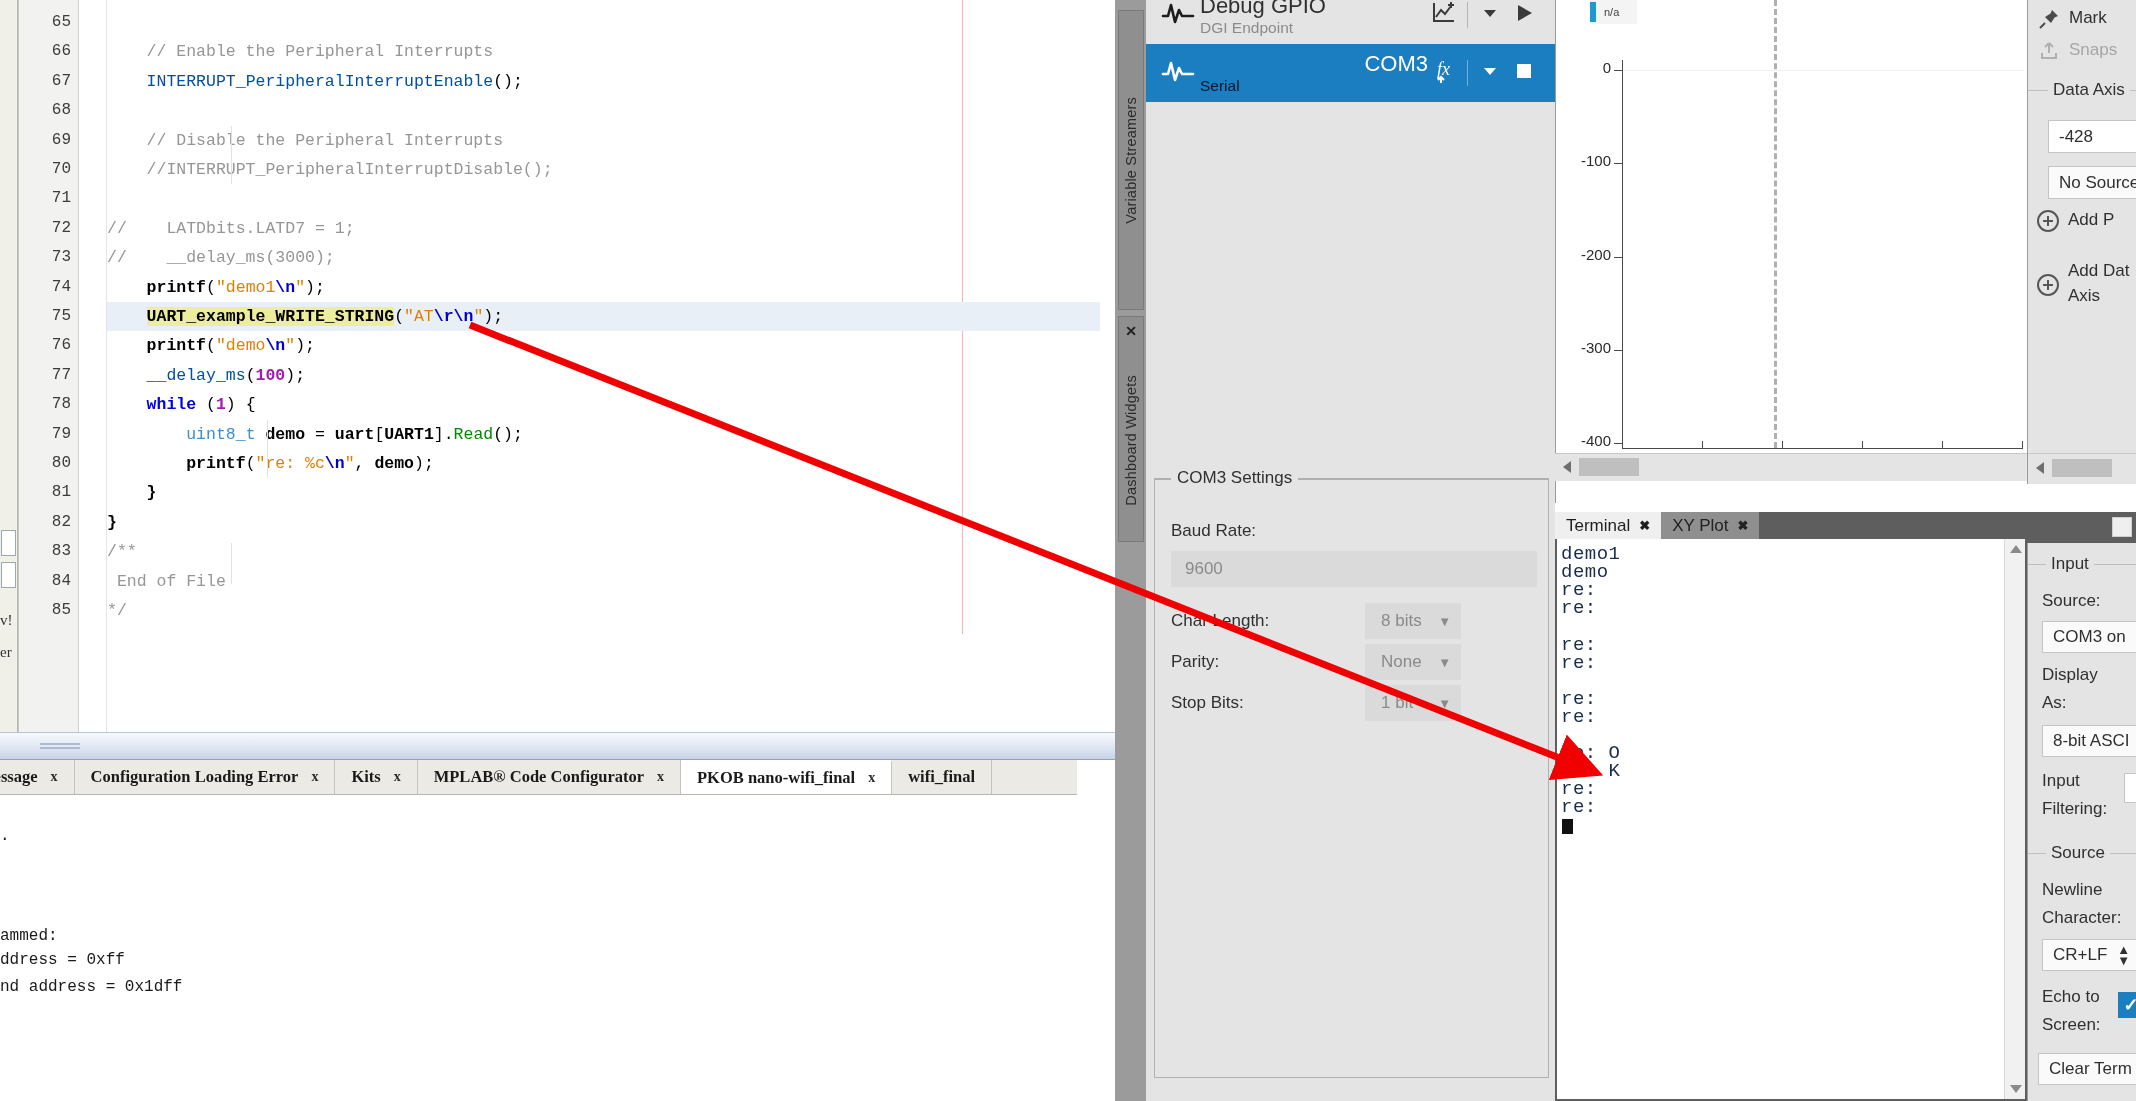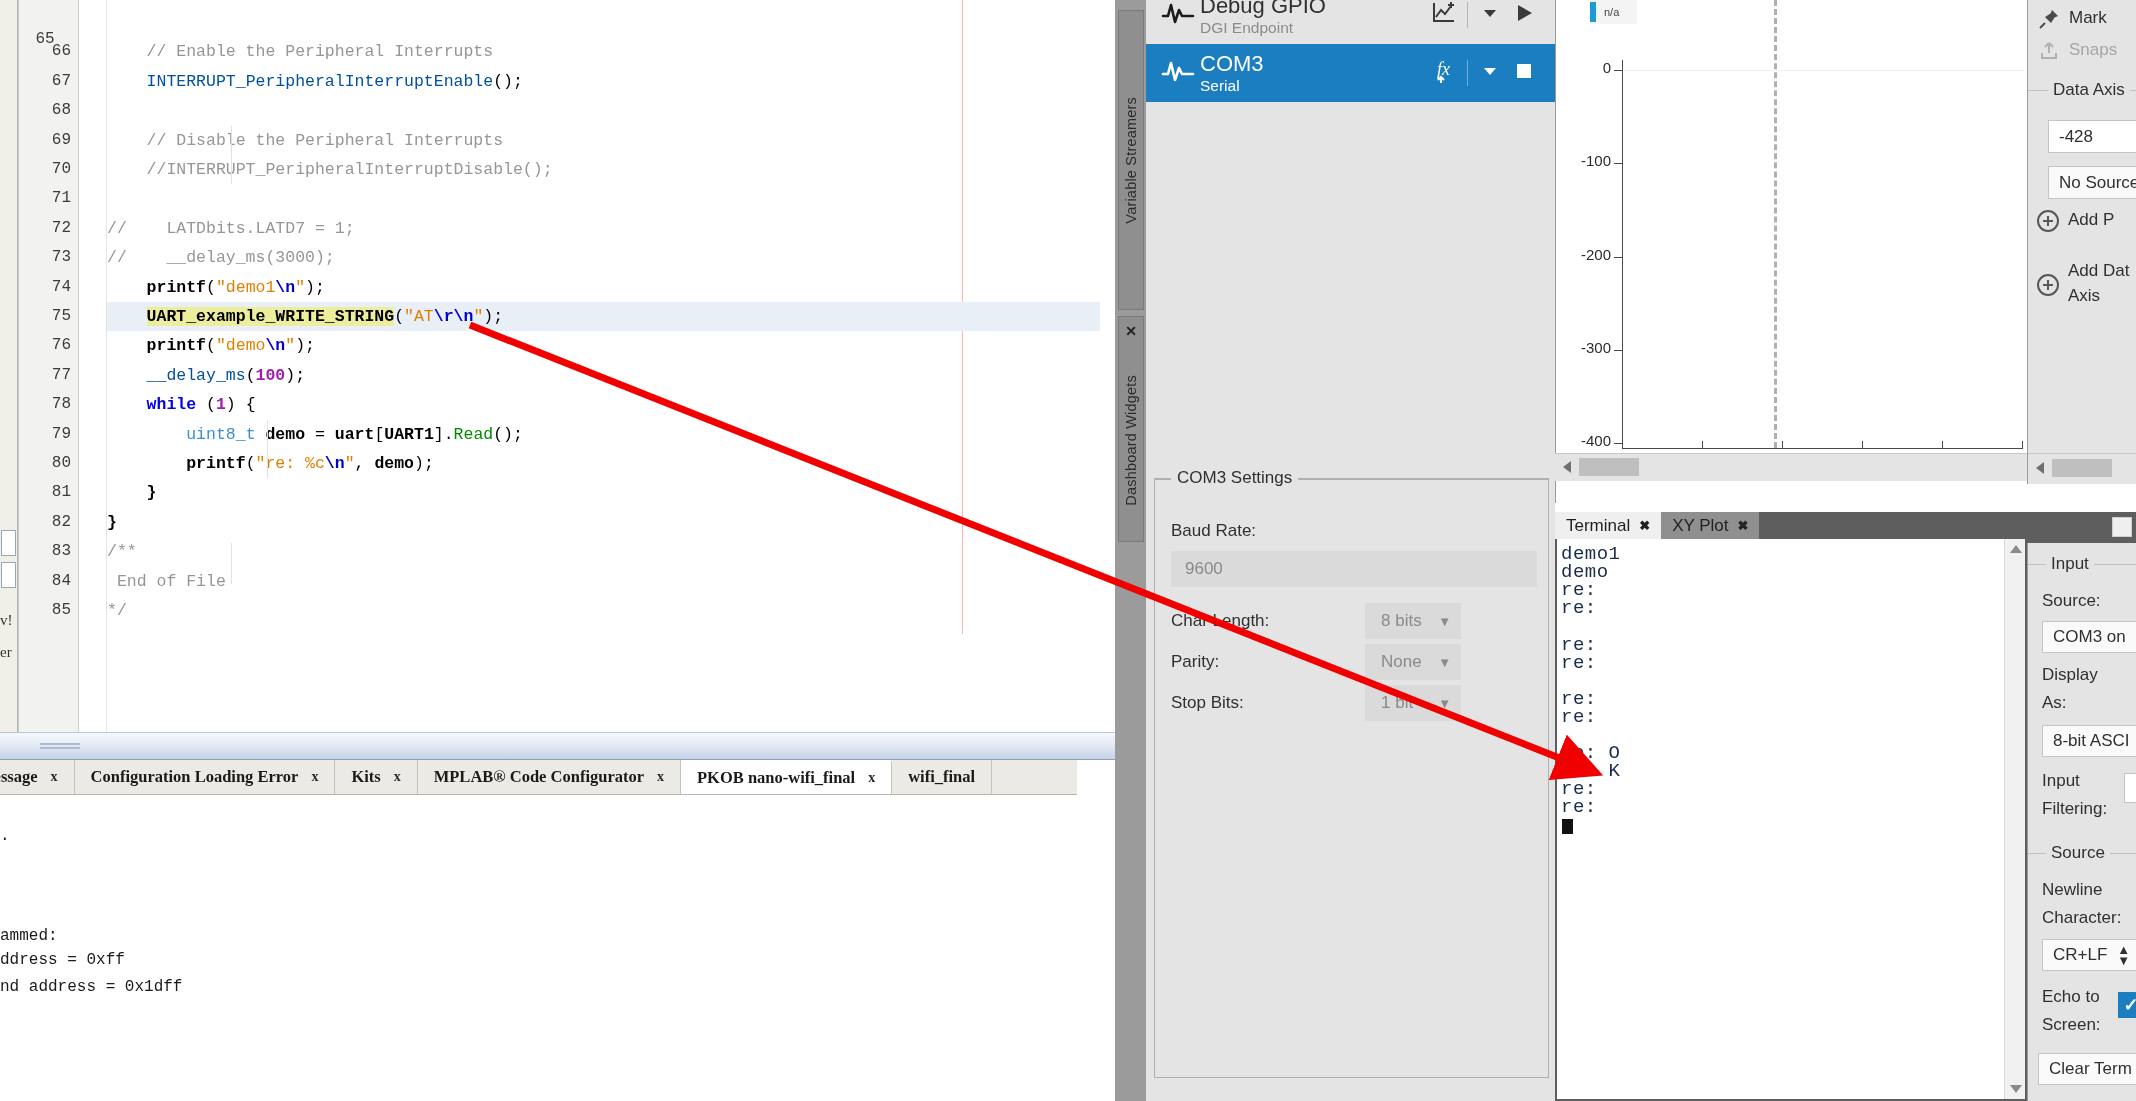--- a/index.html
+++ b/index.html
@@ -154,26 +154,26 @@
     position: relative; height: 58px; display: flex; align-items: center;
     padding: 0 0 0 10px;
   }
   .srcrow.sel { background: #1b7ec0; }
   .srcrow .wave { width: 44px; text-align: center; }
   .srcrow .names { flex: 1; display: flex; flex-direction: column; justify-content: center; }
   .srcrow .title {
     font-family: "Liberation Sans", sans-serif; font-size: 22px; color: #303030;
     line-height: 25px;
   }
-  .srcrow.sel .title { color: #ffffff; }
+  .srcrow.sel .title { color: #ffffff; text-align: right; }
   .srcrow .sub {
     font-family: "Liberation Sans", sans-serif; font-size: 15.5px; color: #8b8b8b;
     line-height: 19px;
   }
-  .srcrow.sel .sub { color: #ffffff; }
+  .srcrow.sel .sub { color: #0f172a; }
   .srcrow .acts { display: flex; align-items: center; gap: 0; padding-right: 14px; }
   .act-ico { width: 34px; text-align: center; }
   .act-sep { width: 1px; height: 26px; background: #b4b4b4; margin: 0 5px; }
   .srcrow.sel .act-sep { background: #6fb1da; }
 
   #com3settings {
     position: absolute; left: 38px; top: 478px; right: 6px; height: 600px;
     background: #e4e4e4; border: 1px solid #b0b0b0;
   }
   .grp-title {
@@ -347,21 +347,21 @@
 
     <div class="rail-left">
       <div class="rail-box" style="top:530px;"></div>
       <div class="rail-box" style="top:562px;"></div>
       <div class="rail-frag" style="top:612px;">v!</div>
       <div class="rail-frag" style="top:644px;">er</div>
     </div>
 
     <div id="editor">
       <div class="gutter">
-          <div class="ln" style="top: 25px; text-align: center;">65</div>
+          <div class="ln" style="top: 8px;">65</div>
           <div class="ln" style="top: 37.4px;">66</div>
           <div class="ln" style="top: 66.8px;">67</div>
           <div class="ln" style="top: 96.2px;">68</div>
           <div class="ln" style="top: 125.6px;">69</div>
           <div class="ln" style="top: 155px;">70</div>
           <div class="ln" style="top: 184.4px;">71</div>
           <div class="ln" style="top: 213.8px;">72</div>
           <div class="ln" style="top: 243.2px;">73</div>
           <div class="ln" style="top: 272.6px;">74</div>
           <div class="ln" style="top: 302px;">75</div>

